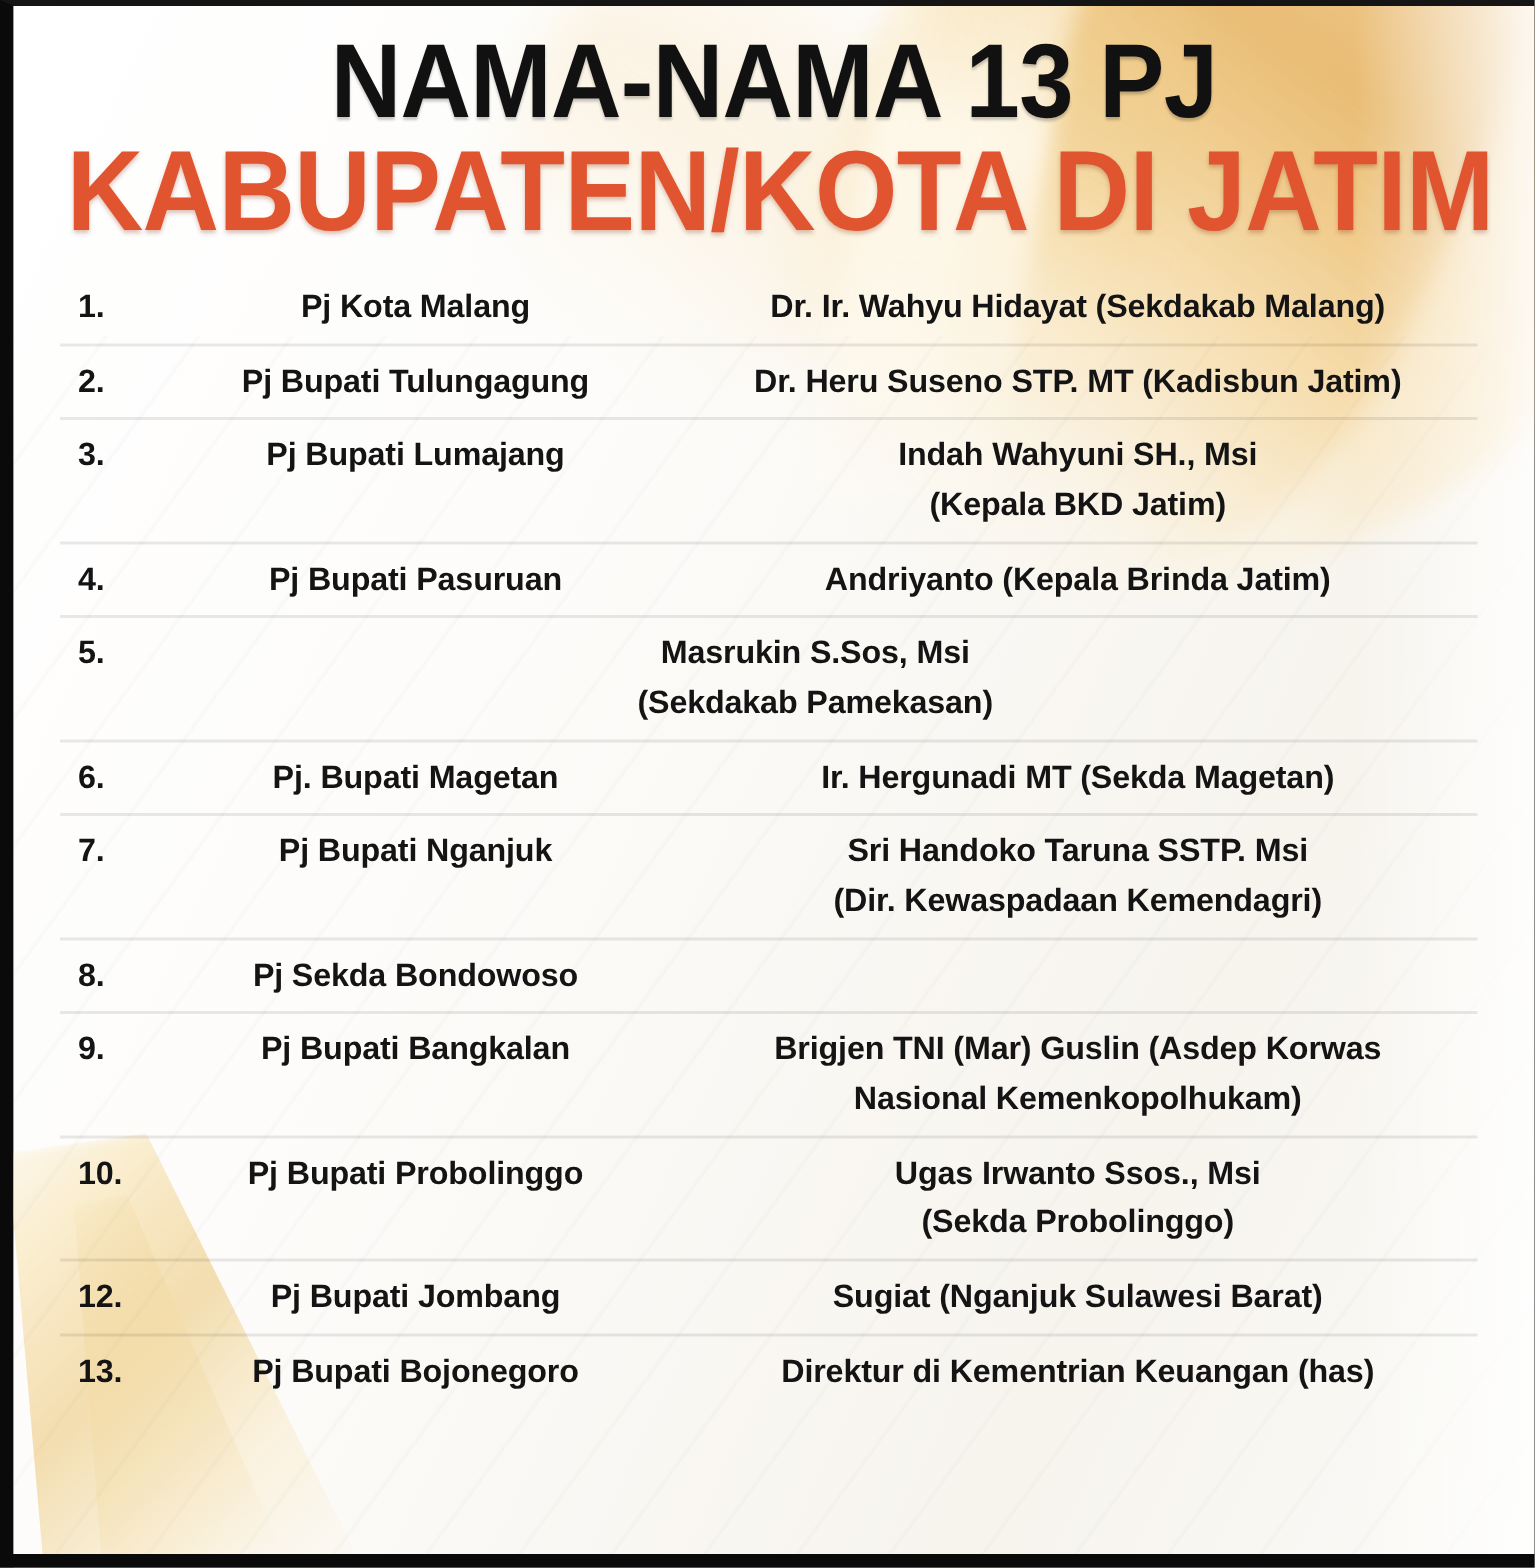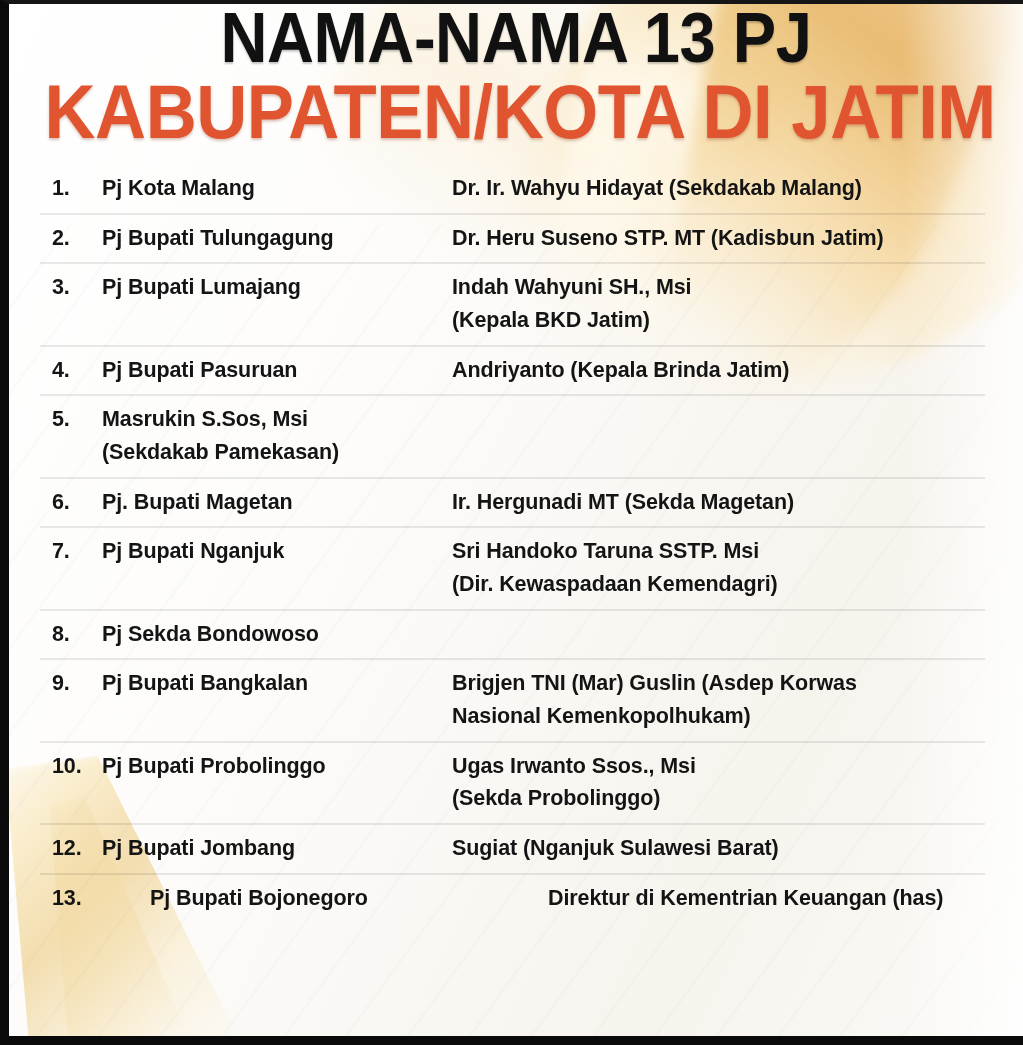--- a/index.html
+++ b/index.html
@@ -162,20 +162,21 @@
     top: 0; right: 0;
     width: 120px; height: 100%;
     background: linear-gradient(270deg, rgba(255,255,255,0.85) 0%, rgba(255,255,255,0) 100%);
   }
 
   
   .headline {
     position: relative;
     z-index: 3;
     text-align: center;
+    padding-top: 16px;
   }
   .headline-line {
     margin: 0;
     font-family: "Liberation Sans", sans-serif;
     font-weight: bold;
     letter-spacing: -0.5px;
     line-height: 0.98;
     transform: scaleX(0.93);
     white-space: nowrap;
   }
@@ -199,29 +200,29 @@
   }
   .row {
     display: flex;
     align-items: flex-start;
     border-bottom: 2px solid rgba(0,0,0,0.085);
     padding: 7px 0 8px 0;
     min-height: 30px;
   }
   .row:last-child {
     border-bottom: none;
-    gap: 48px;
   }
   .cell {
     font-family: "Liberation Sans", sans-serif;
     font-weight: bold;
     font-size: 21.5px;
     color: #141414;
     line-height: 1.52;
     letter-spacing: -0.1px;
+    text-align: center;
   }
   .cell-num {
     width: 62px;
     flex: 0 0 62px;
     text-align: left;
     padding-left: 12px;
     box-sizing: border-box;
   }
   .cell-pos {
     width: 350px;

